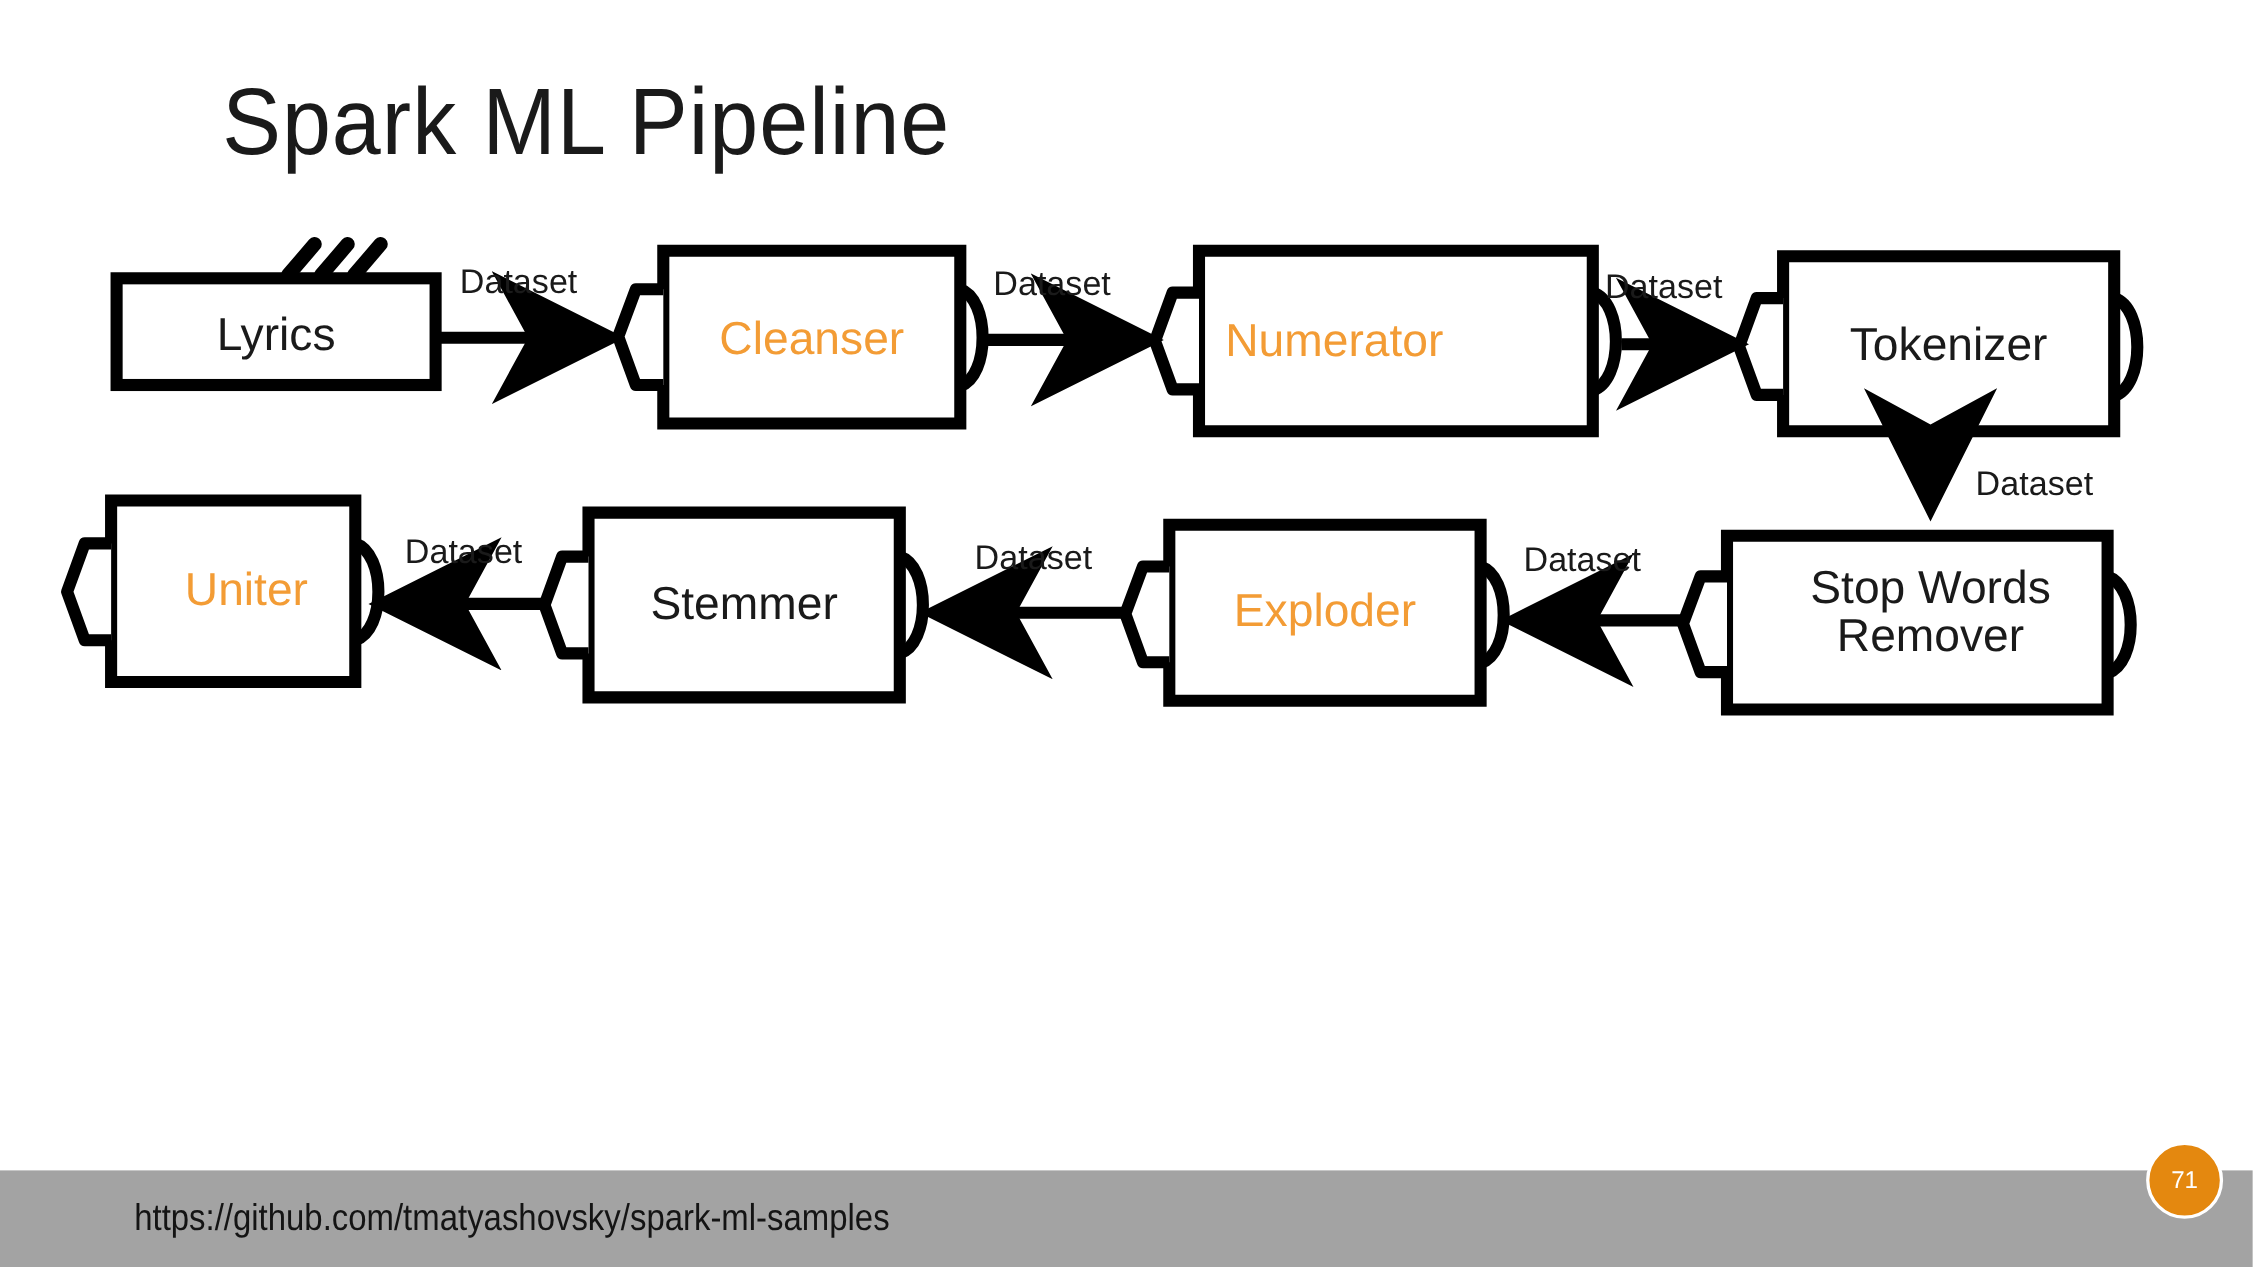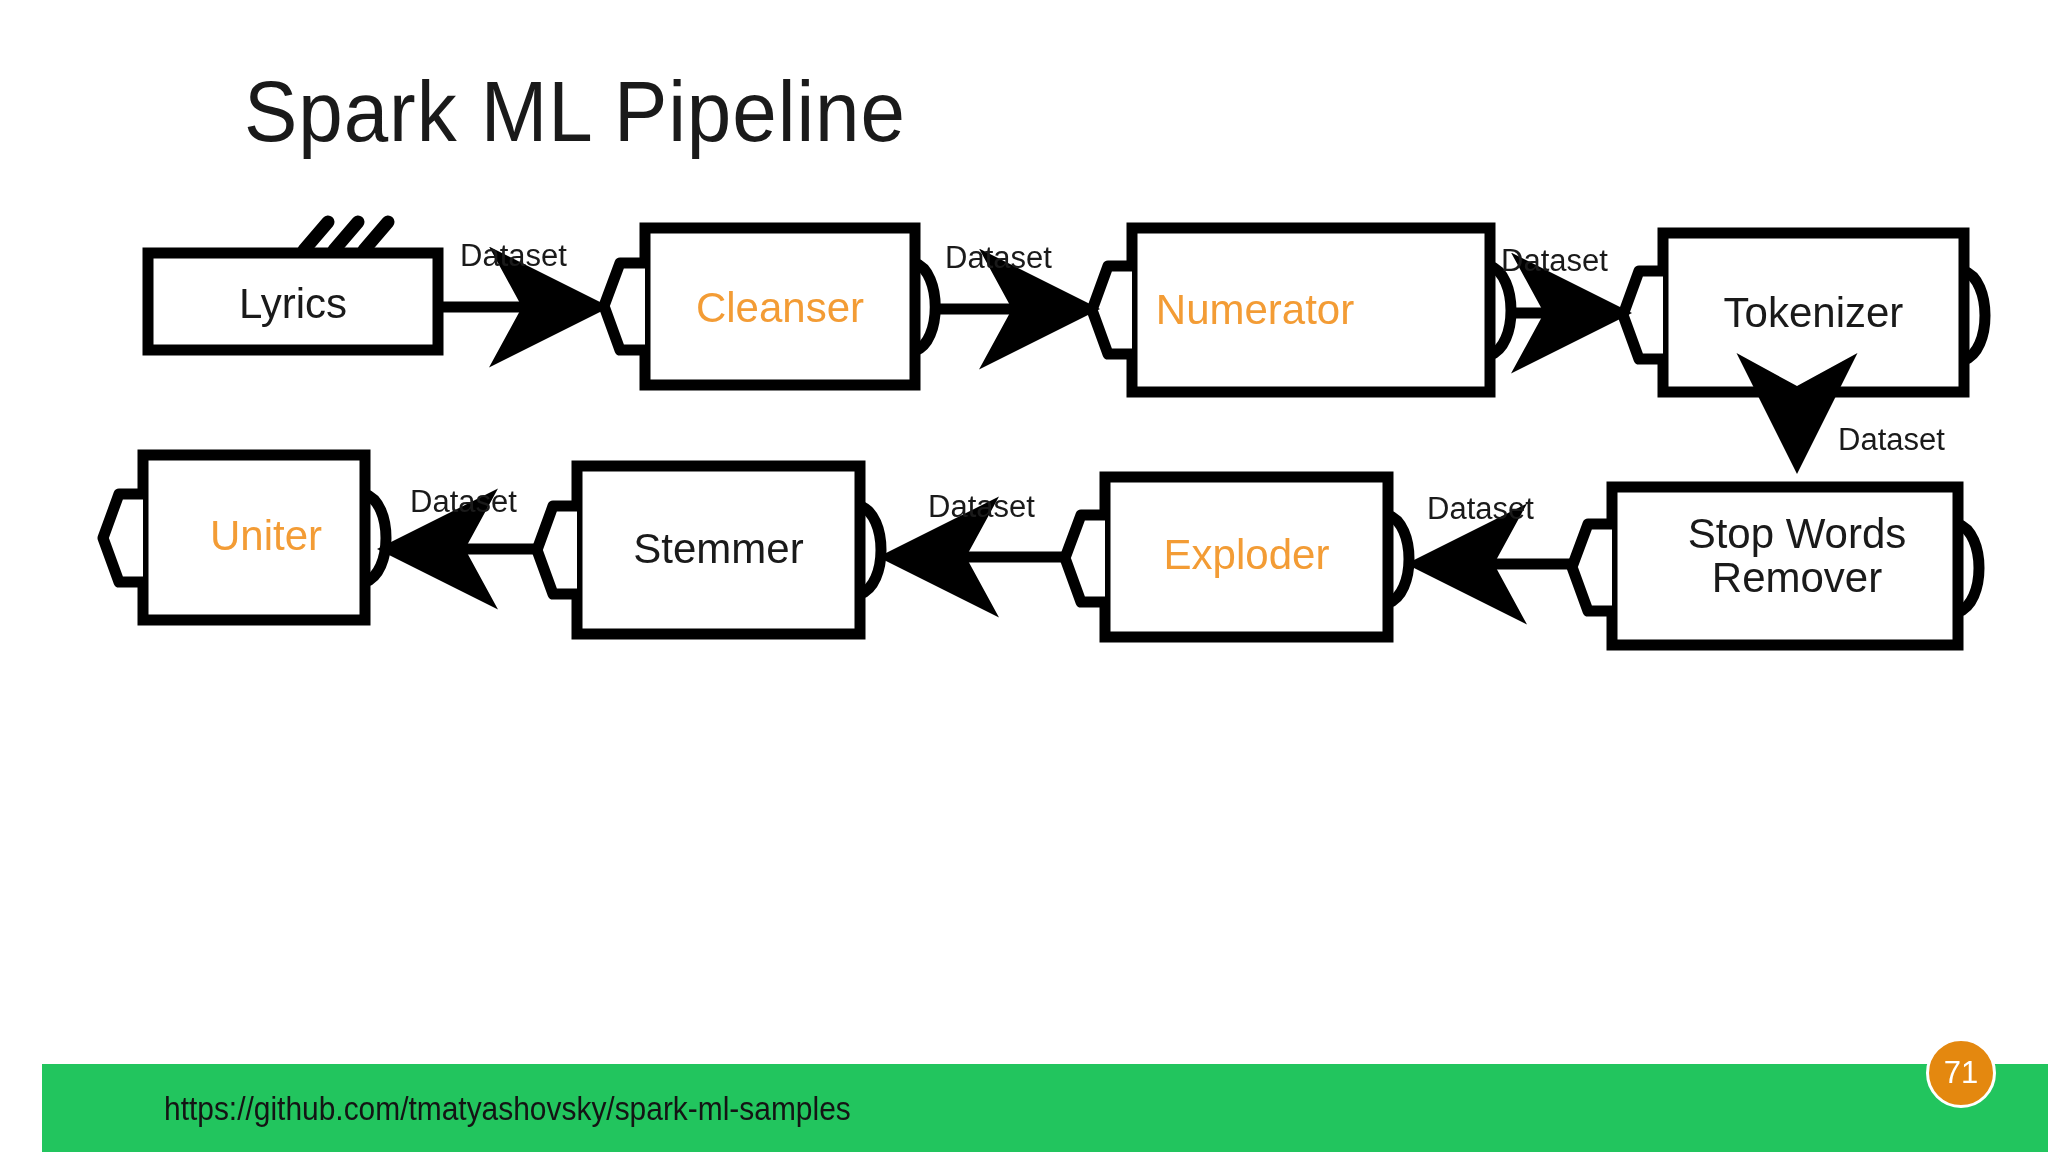--- a/index.html
+++ b/index.html
@@ -4,21 +4,21 @@
 <title>Spark ML Pipeline</title>
 <style>
   html,body{margin:0;padding:0;}
   body{
     width:2048px;height:1152px;
     background:#ffffff;
     font-family:"Liberation Sans", sans-serif;
     overflow:hidden;
     position:relative;
   }
-  #slide{position:absolute;inset:0;margin-left:42px;}
+  #slide{position:absolute;inset:0;}
 
   
   #title{
     position:absolute;
     left:202px; top:62px;
     font-family:"Liberation Sans", sans-serif;
     font-size:86px;
     font-weight:400;
     letter-spacing:1px;
     color:#1a1a1a;
@@ -53,40 +53,40 @@
     font-family:Liberation Sans, sans-serif;
     font-size:31px;
     color:#1a1a1a;
     white-space:nowrap;
     pointer-events:none;
   }
 
   
   #footer{
     position:absolute;left:0;bottom:0;width:2048px;height:88px;
-    background:#22c55e;
+    background:#a3a3a3;
   }
   #footer-url{
     position:absolute;left:122px;top:50%;
     transform:translateY(-50%) scaleX(0.88);
     transform-origin:left center;
     font-family:"Liberation Sans", sans-serif;
     font-size:34px;
     color:#141414;
     white-space:nowrap;
   }
   #page-badge{
     position:absolute;
-    right:52px; bottom:44px;
+    right:27px; bottom:44px;
     width:70px;height:70px;border-radius:50%;
     background:#E4880F;
     border:3px solid #ffffff;
     box-sizing:border-box;
     display:flex;align-items:center;justify-content:center;
-    color:#ffffff;font-size:31px;
+    color:#ffffff;font-size:22px;
     font-family:"Liberation Sans", sans-serif;
   }
 </style>
 </head>
 <body>
 
 <div id="slide">
 
   <div id="title">Spark ML Pipeline</div>
 

